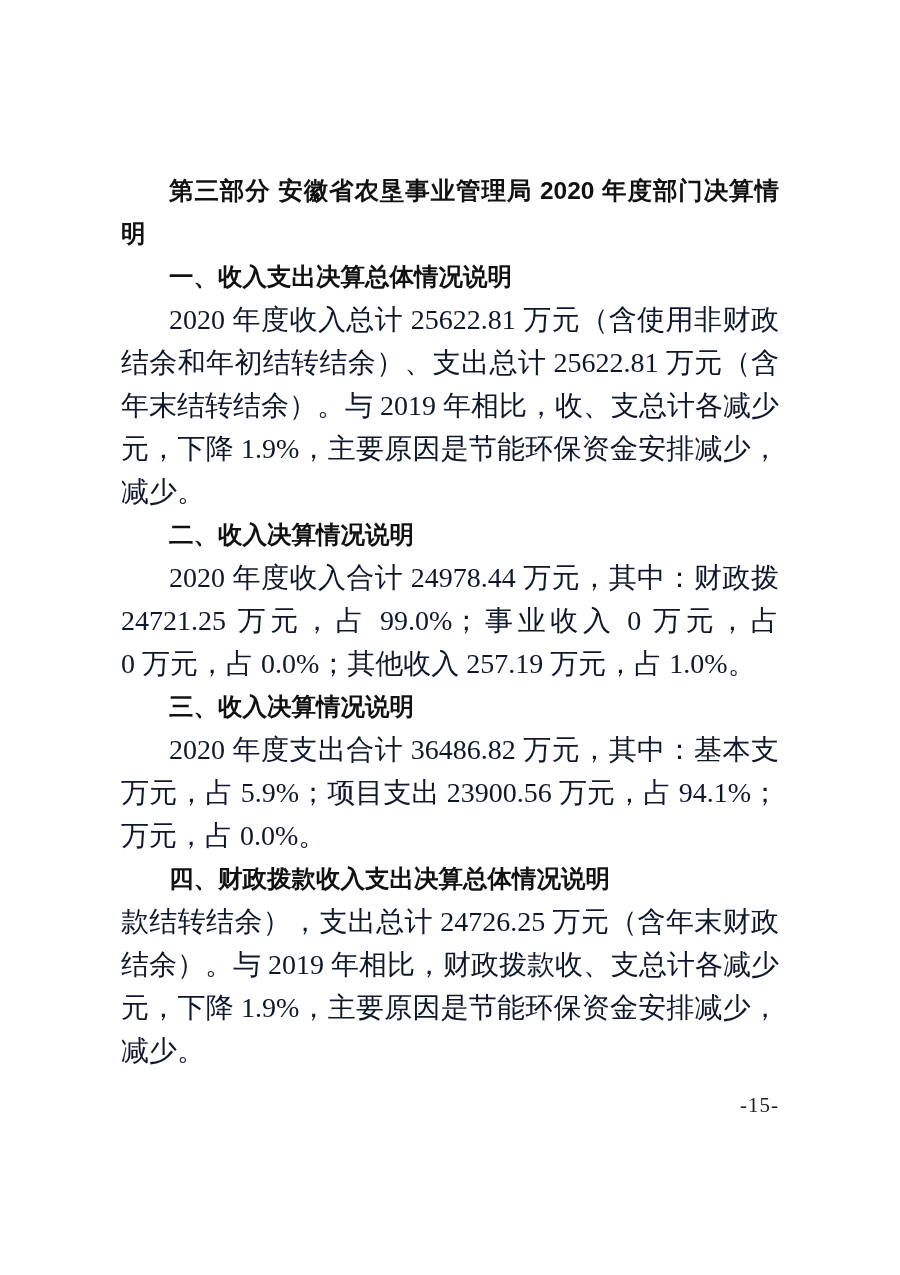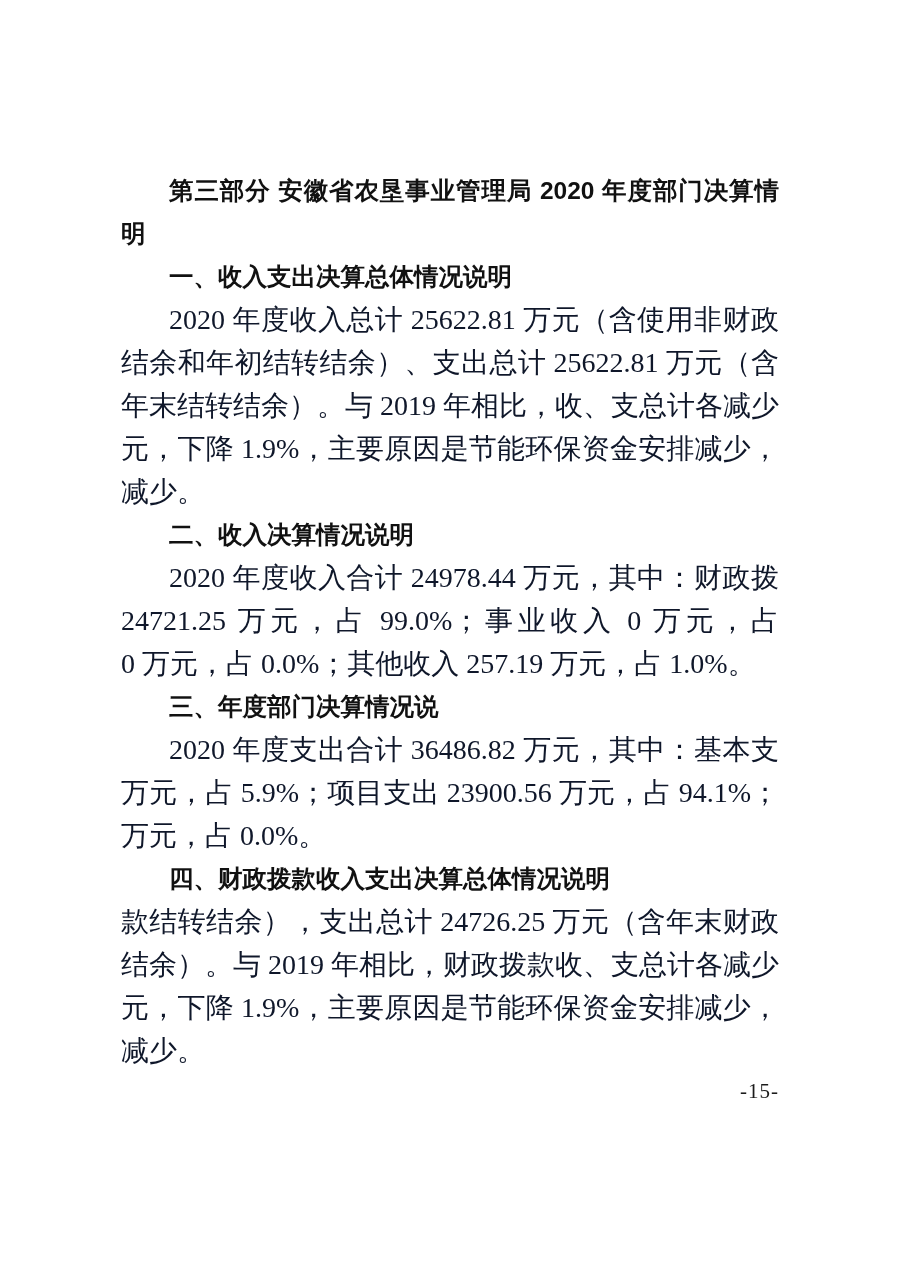--- a/index.html
+++ b/index.html
@@ -38,21 +38,21 @@
     text-indent: 48px;
   }
   .line.title,
   .line.heading {
     font-family: "Liberation Sans", "DejaVu Sans", sans-serif;
     font-weight: 700;
     font-size: 24.5px;
     color: #111111;
   }
   .page-number {
-    margin-top: 6px;
+    margin-top: 20px;
     font-family: "Liberation Serif", "DejaVu Serif", serif;
     font-size: 21px;
     line-height: 26px;
     text-align: right;
     color: #1b1b1b;
     letter-spacing: 1px;
   }
 </style>
 </head>
 <body>
@@ -65,21 +65,21 @@
         <div class="line heading indent">一、收入支出决算总体情况说明</div>
         <div class="line body indent justify">2020 年度收入总计 25622.81 万元（含使用非财政拨款结转</div>
         <div class="line body justify">结余和年初结转结余）、支出总计 25622.81 万元（含结余分配和</div>
         <div class="line body justify">年末结转结余）。与 2019 年相比，收、支总计各减少 777.87 万</div>
         <div class="line body justify">元，下降 1.9%，主要原因是节能环保资金安排减少，相应的支出</div>
         <div class="line body">减少。</div>
         <div class="line heading indent">二、收入决算情况说明</div>
         <div class="line body indent justify">2020 年度收入合计 24978.44 万元，其中：财政拨款收入</div>
         <div class="line body justify">24721.25 万元，占 99.0%；事业收入 0 万元，占 0.0%；经营收入</div>
         <div class="line body">0 万元，占 0.0%；其他收入 257.19 万元，占 1.0%。</div>
-        <div class="line heading indent">三、年度部门决算情况说</div>
+        <div class="line heading indent">三、收入决算情况说明</div>
         <div class="line body indent justify">2020 年度支出合计 36486.82 万元，其中：基本支出 1506.2</div>
         <div class="line body justify">万元，占 5.9%；项目支出 23900.56 万元，占 94.1%；经营支出 0</div>
         <div class="line body">万元，占 0.0%。</div>
         <div class="line heading indent">四、财政拨款收入支出决算总体情况说明</div>
         <div class="line body justify">款结转结余），支出总计 24726.25 万元（含年末财政拨款结转和</div>
         <div class="line body justify">结余）。与 2019 年相比，财政拨款收、支总计各减少 472.25 万</div>
         <div class="line body justify">元，下降 1.9%，主要原因是节能环保资金安排减少，相应的支出</div>
         <div class="line body">减少。</div>
       </div>
     <div class="page-number">-15-</div>

